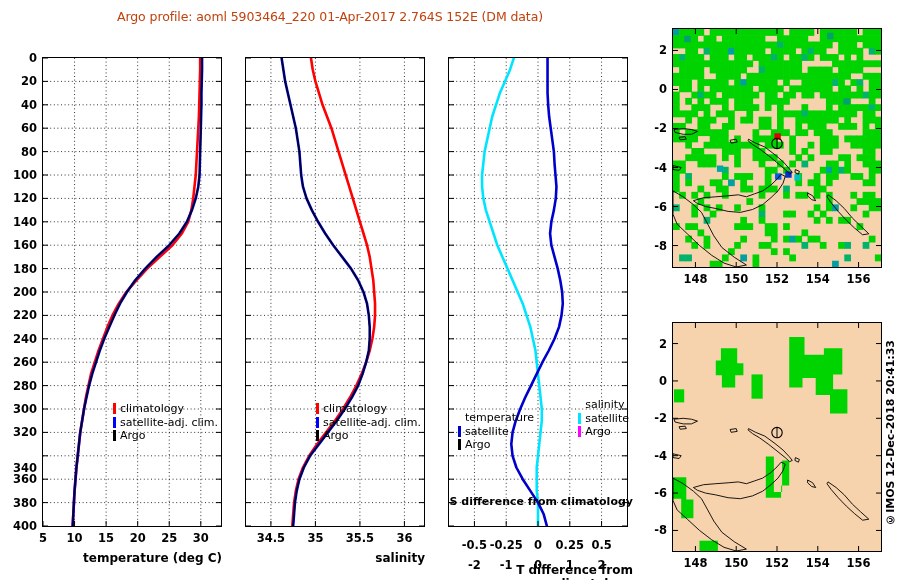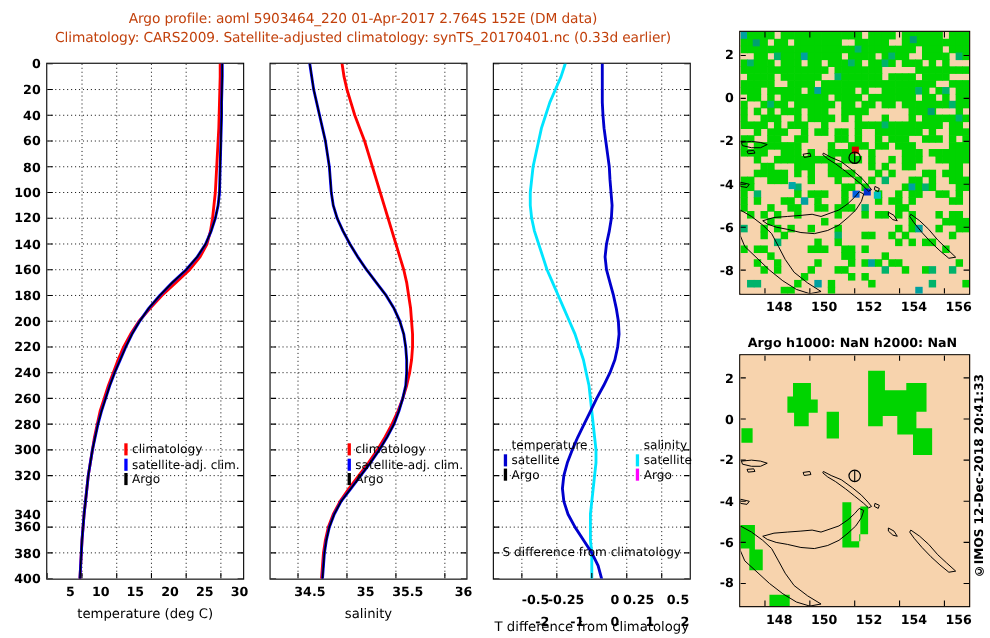--- a/index.html
+++ b/index.html
@@ -4,37 +4,36 @@
 <style>
   html,body{margin:0;padding:0;}
   body{width:900px;height:580px;background:#ffffff;font-family:"DejaVu Sans",sans-serif;overflow:hidden;position:relative;}
   .root{position:absolute;inset:0;}
   .abs{position:absolute;}
   .ttl{width:660px;text-align:center;left:0;font-size:12.5px;color:#c2410c;font-weight:400;letter-spacing:-0.1px;}
   #title1{top:9px;}
   #title2{top:26px;}
   .panel{position:absolute;border:1px solid #000;background:#fff;box-sizing:border-box;}
   .tickl{position:absolute;font-size:11.5px;font-weight:bold;color:#000;text-align:right;}
-  .tickb{position:absolute;font-size:11.5px;font-weight:bold;color:#000;text-align:right;}
-  .axname{position:absolute;font-size:12px;font-weight:normal;color:#000;text-align:center;}
+  .tickb{position:absolute;font-size:11.5px;font-weight:bold;color:#000;text-align:center;}
+  .axname{position:absolute;font-size:12px;font-weight:bold;color:#000;text-align:right;}
   .legend{position:absolute;font-size:11px;color:#000;line-height:13.5px;white-space:nowrap;}
   .lgrow{display:flex;align-items:center;height:13.5px;}
   .swatch{display:inline-block;width:3px;height:11px;margin-right:4px;flex:0 0 auto;}
   .maptitle{position:absolute;font-size:11.5px;font-weight:bold;color:#000;text-align:center;width:240px;}
   .mapbox{position:absolute;border:1px solid #000;box-sizing:border-box;overflow:hidden;background:#f7d3ad;}
   .watermark{position:absolute;font-size:11px;font-weight:bold;color:#000;writing-mode:vertical-rl;transform:rotate(180deg);letter-spacing:0px;}
   svg{display:block;}
 </style>
 </head>
 <body>
 
 <div class="root">
 
   <div class="abs ttl" id="title1">Argo profile: aoml 5903464_220 01-Apr-2017 2.764S 152E (DM data)</div>
-  <div class="abs ttl" id="title2">Climatology: CARS2009. Satellite-adjusted climatology: synTS_20170401.nc (0.33d earlier)</div>
 
   <div class="panel" id="p1" style="left:42px;top:57px;width:180px;height:470px;">
     <svg id="p1svg" width="178" height="468" viewBox="0 0 178 468">
         <line x1="0" y1="23.400000000000002" x2="178" y2="23.400000000000002" stroke="#000" stroke-width="0.8" stroke-dasharray="1,2.6"></line>
         <line x1="0" y1="46.800000000000004" x2="178" y2="46.800000000000004" stroke="#000" stroke-width="0.8" stroke-dasharray="1,2.6"></line>
         <line x1="0" y1="70.2" x2="178" y2="70.2" stroke="#000" stroke-width="0.8" stroke-dasharray="1,2.6"></line>
         <line x1="0" y1="93.60000000000001" x2="178" y2="93.60000000000001" stroke="#000" stroke-width="0.8" stroke-dasharray="1,2.6"></line>
         <line x1="0" y1="117" x2="178" y2="117" stroke="#000" stroke-width="0.8" stroke-dasharray="1,2.6"></line>
         <line x1="0" y1="140.4" x2="178" y2="140.4" stroke="#000" stroke-width="0.8" stroke-dasharray="1,2.6"></line>
         <line x1="0" y1="163.79999999999998" x2="178" y2="163.79999999999998" stroke="#000" stroke-width="0.8" stroke-dasharray="1,2.6"></line>
@@ -337,21 +336,21 @@
       <div class="tickb" style="left: 449.429px; top: 538px; width: 50px;">-0.5</div>
       <div class="tickb" style="left: 481.214px; top: 538px; width: 50px;">-0.25</div>
       <div class="tickb" style="left: 513px; top: 538px; width: 50px;">0</div>
       <div class="tickb" style="left: 544.786px; top: 538px; width: 50px;">0.25</div>
       <div class="tickb" style="left: 576.571px; top: 538px; width: 50px;">0.5</div>
     </div>
   <div class="axname" style="left:443px;top:495px;width:190px;font-size:11px;">S difference from climatology</div>
   <div class="axname" style="left:443px;top:563px;width:190px;">T difference from climatology</div>
   <div class="legend" style="left: 458px; top: 398px; display: flex; gap: 44px;" id="lg3">
       <div>
-        <div style="margin-left: 7px; height: 13.5px;">temperature</div>
+        <div style="margin-left: 7px; height: 13.5px; margin-top: 13px;">temperature</div>
         <div class="lgrow">
           <span class="swatch" style="background: rgb(0, 0, 205);"></span>
           <span>satellite</span>
         </div>
         <div class="lgrow">
           <span class="swatch" style="background: rgb(0, 0, 0);"></span>
           <span>Argo</span>
         </div>
       </div>
       <div>
@@ -1084,21 +1083,20 @@
       <div class="tickb" style="left: 792.784px; top: 272px; width: 50px;">154</div>
       <div class="tickb" style="left: 833.569px; top: 272px; width: 50px;">156</div>
       <div class="tickl" style="left: 639px; top: 43.459px; width: 28px;">2</div>
       <div class="tickl" style="left: 639px; top: 82.4754px; width: 28px;">0</div>
       <div class="tickl" style="left: 639px; top: 121.492px; width: 28px;">-2</div>
       <div class="tickl" style="left: 639px; top: 160.508px; width: 28px;">-4</div>
       <div class="tickl" style="left: 639px; top: 199.525px; width: 28px;">-6</div>
       <div class="tickl" style="left: 639px; top: 238.541px; width: 28px;">-8</div>
     </div>
 
-  <div class="maptitle" style="left:655px;top:304px;">Argo h1000: NaN h2000: NaN</div>
   <div class="mapbox" id="m2" style="left:672px;top:322px;width:210px;height:230px;">
     <svg id="m2svg" width="208" height="228" viewBox="0 0 208 228">
         <rect x="0" y="0" width="208" height="228" fill="#f7d3ad"></rect>
         <path d="M47.9 25.2 L64.2 25.2 L64.2 40.2 L70.4 40.2 L70.4 52.3 L62.2 52.3 L62.2 64.5 L48.9 64.5 L48.9 52.3 L42.8 52.3 L42.8 37.4 L47.9 37.4 Z" fill="#00d400"></path>
         <path d="M78.5 51.4 L89.7 51.4 L89.7 75.7 L78.5 75.7 Z" fill="#00d400"></path>
         <path d="M116.2 14.0 L131.5 14.0 L131.5 31.8 L150.9 31.8 L150.9 25.2 L169.3 25.2 L169.3 51.4 L160.1 51.4 L160.1 66.3 L174.4 66.3 L174.4 90.6 L157.0 90.6 L157.0 72.0 L142.7 72.0 L142.7 55.1 L129.5 55.1 L129.5 64.5 L116.2 64.5 Z" fill="#00d400"></path>
         <path d="M1.0 66.3 L11.2 66.3 L11.2 79.4 L1.0 79.4 Z" fill="#00d400"></path>
         <path d="M0.0 154.2 L13.3 154.2 L13.3 176.6 L20.4 176.6 L20.4 195.3 L8.2 195.3 L8.2 175.7 L0.0 175.7 Z" fill="#00d400"></path>
         <path d="M92.8 133.6 L100.9 133.6 L100.9 169.1 L109.1 169.1 L109.1 137.4 L116.2 137.4 L116.2 162.6 L108.1 162.6 L108.1 174.7 L92.8 174.7 Z" fill="#00d400"></path>
         <path d="M26.5 217.7 L44.9 217.7 L44.9 228.0 L26.5 228.0 Z" fill="#00d400"></path>

